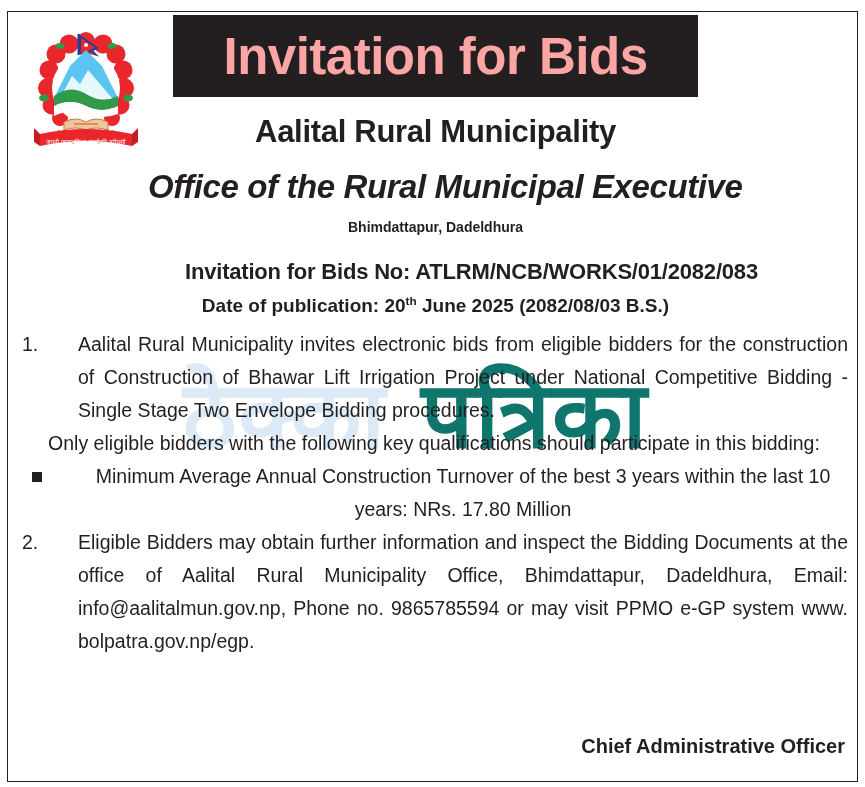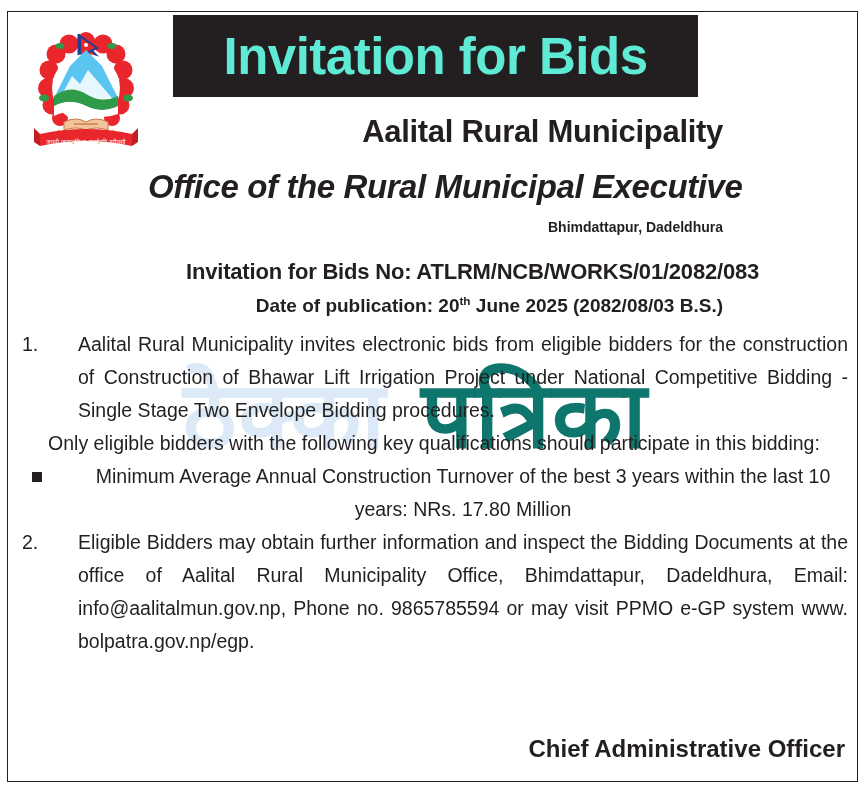--- a/index.html
+++ b/index.html
@@ -67,33 +67,33 @@
     left: 165px;
     top: 3px;
     width: 525px;
     height: 82px;
     background: #231f20;
     display: flex;
     align-items: center;
     justify-content: center;
   }
   #title-banner .banner-text {
-    color: #5eead4;
+    color: #fca5a5;
     font-size: 51px;
     font-weight: bold;
     letter-spacing: -0.5px;
     line-height: 1;
     font-family: "Liberation Sans", sans-serif;
   }
 
   .head-line {
     position: absolute;
     left: 140px;
     width: 575px;
-    text-align: right;
+    text-align: center;
     font-weight: bold;
     color: #231f20;
     line-height: 1.05;
     white-space: nowrap;
   }
   #line-municipality { top: 104px; font-size: 31px; letter-spacing: -0.3px; }
   #line-office       { top: 158px; font-size: 33px; letter-spacing: -0.4px; font-style: italic; }
   #line-address      { top: 208px; font-size: 14px; }
   #line-ifbno        { top: 248px; font-size: 22px; letter-spacing: -0.2px; margin-left: 36px; }
   #line-date         { top: 283px; font-size: 19px; }
@@ -157,21 +157,21 @@
   }
 
   #signature {
     position: absolute;
     left: 0;
     top: 723px;
     width: 851px;
     padding-right: 14px;
     box-sizing: border-box;
     text-align: right;
-    font-size: 24px;
+    font-size: 20px;
     font-weight: bold;
     color: #231f20;
     z-index: 2;
   }
 </style>
 </head>
 <body>
 
 <div id="notice-frame">
 

